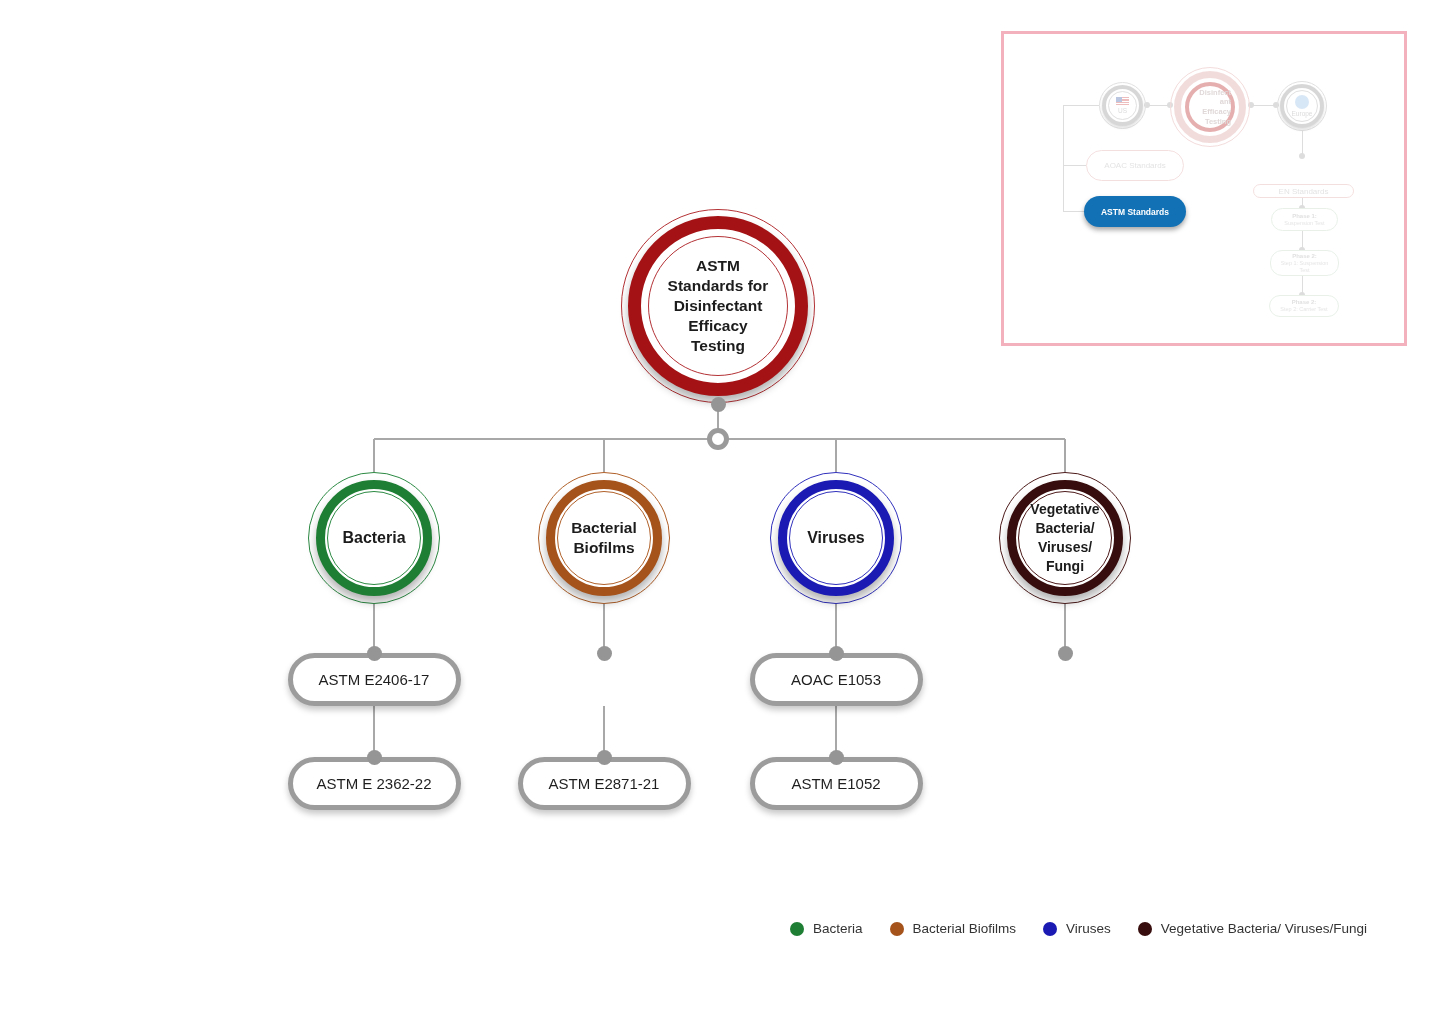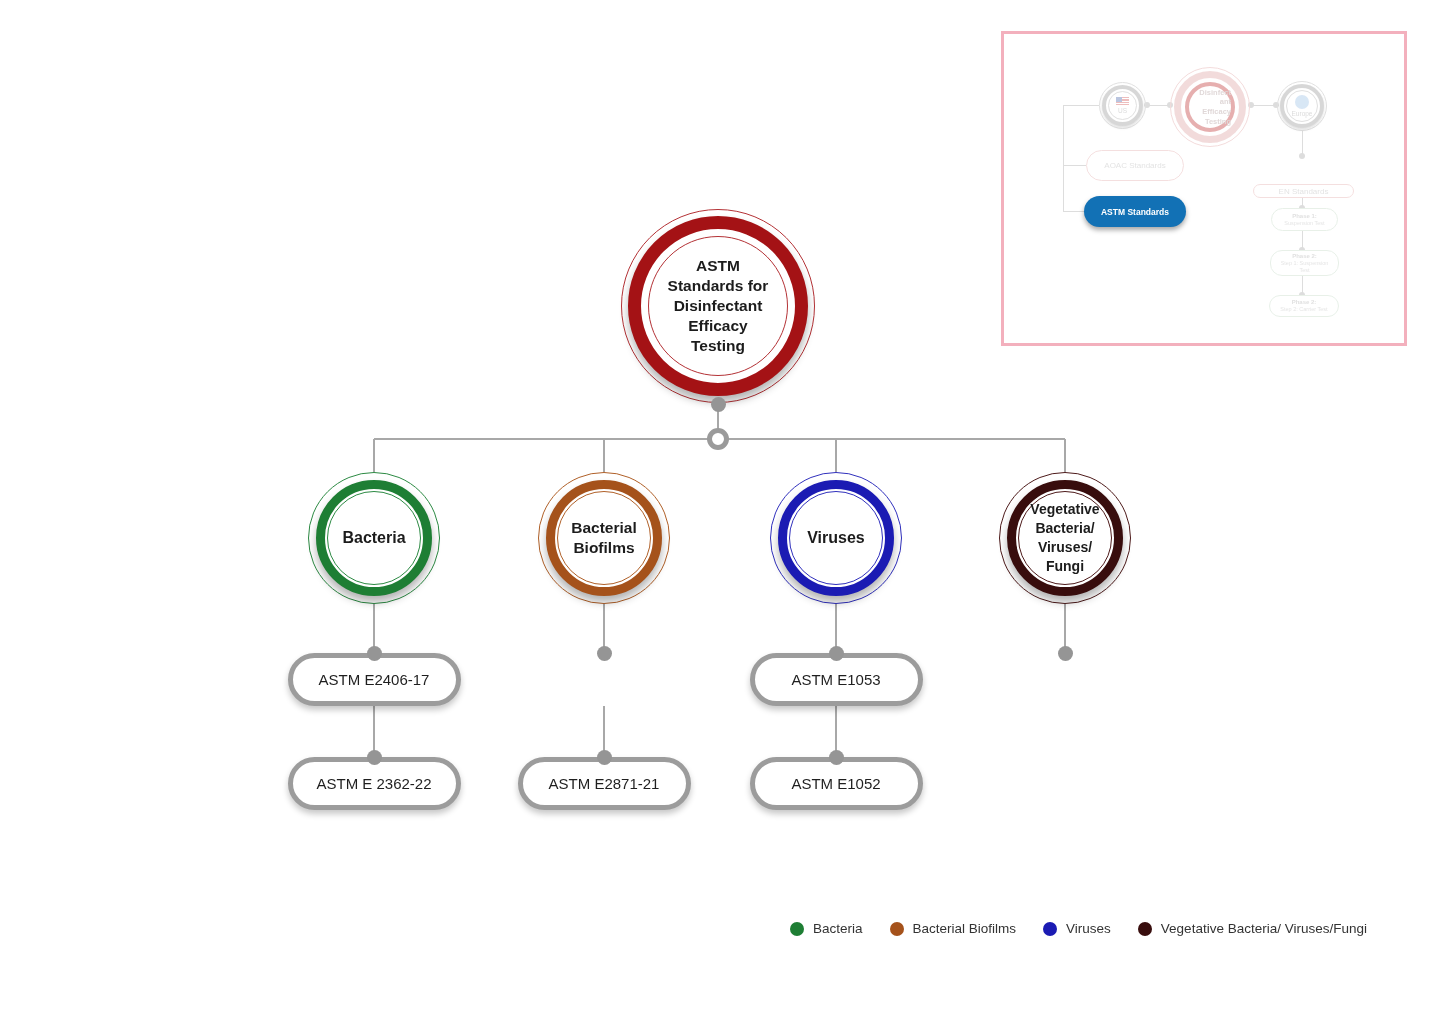--- a/index.html
+++ b/index.html
@@ -168,21 +168,21 @@
   </div>
   <div class="pill" style="left:287.5px; top:757px;">
     <span>ASTM E 2362-22</span>
   </div>
 
   <div class="pill" style="left:517.5px; top:757px;">
     <span>ASTM E2871-21</span>
   </div>
 
   <div class="pill" style="left:749.5px; top:653px;">
-    <span>ASTM E1053</span>
+    <span>AOAC E1053</span>
   </div>
   <div class="pill" style="left:749.5px; top:757px;">
     <span>ASTM E1052</span>
   </div>
 
 
   <div class="legend">
     <div class="legend-item">
       <span class="legend-dot dot-green"></span>
       <span class="legend-label">Bacteria</span>

